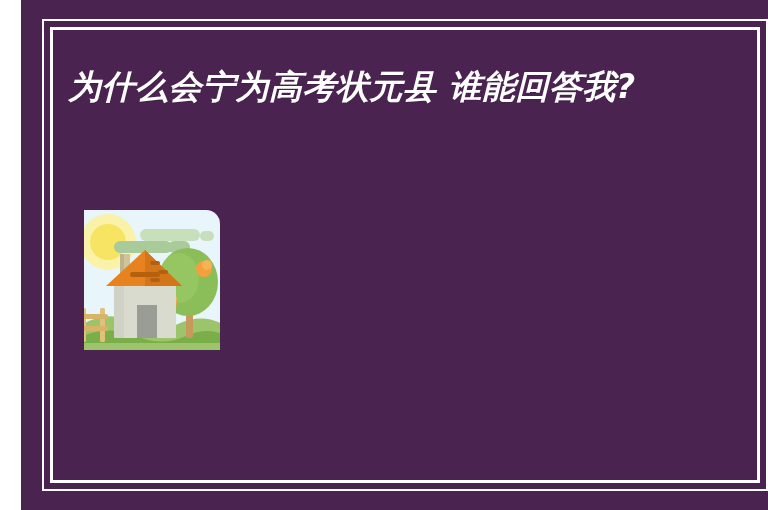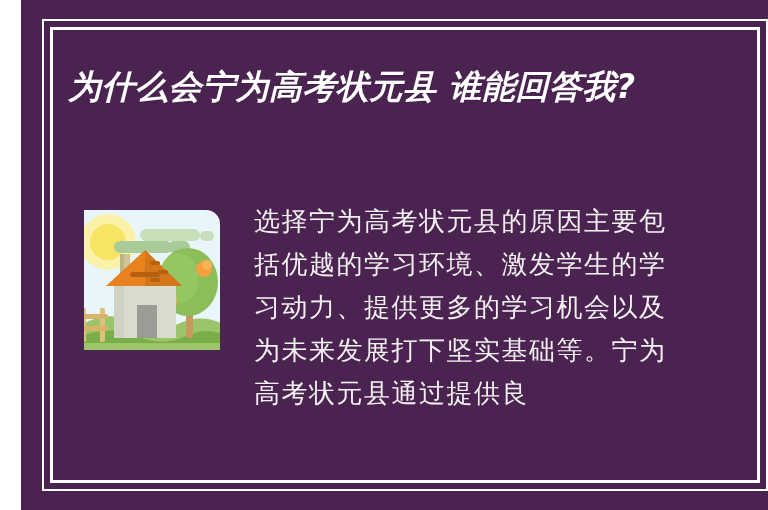--- a/index.html
+++ b/index.html
@@ -164,17 +164,16 @@
           <rect x="3" y="108" width="5" height="34" rx="1.5" fill="#e0c07a"></rect>
           <rect x="22" y="108" width="5" height="34" rx="1.5" fill="#e0c07a"></rect>
           <rect x="0" y="114" width="30" height="5" rx="2" fill="#d8b469"></rect>
           <rect x="0" y="126" width="30" height="5" rx="2" fill="#d8b469"></rect>
 
           <rect x="0" y="143" width="148" height="7" fill="#9cc46a"></rect>
         </g>
       </svg>
     </div>
 
-    <div class="body-text">选择宁为高考状元县的原因主要包括优越的学习环境、激发学生的学习动力、提供更多的学习机会以及为未来发展打下坚实基础等。宁为高考状元县通过提供良</div>
 
   </div>
 
 </div>
 
 </body></html>

